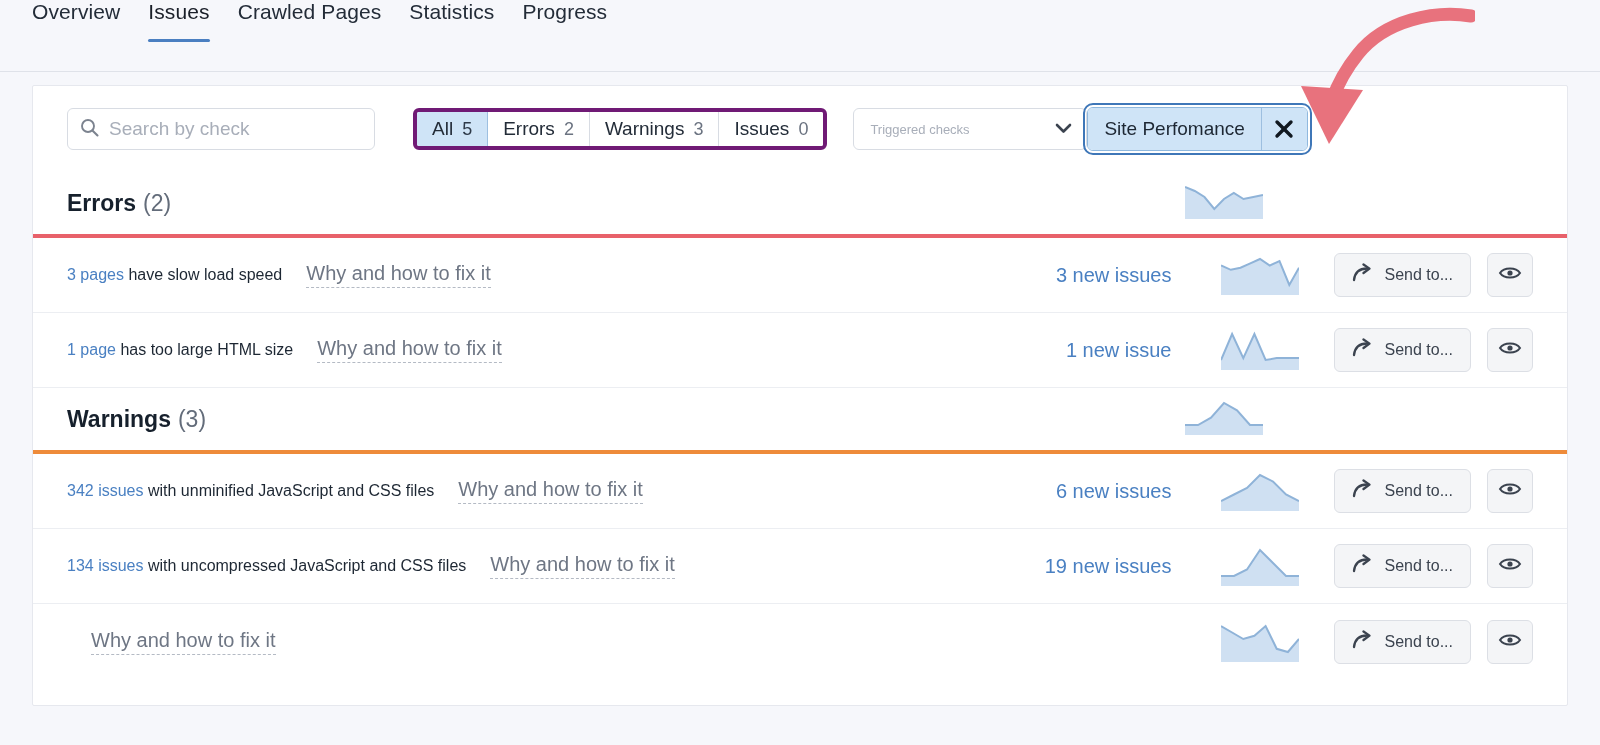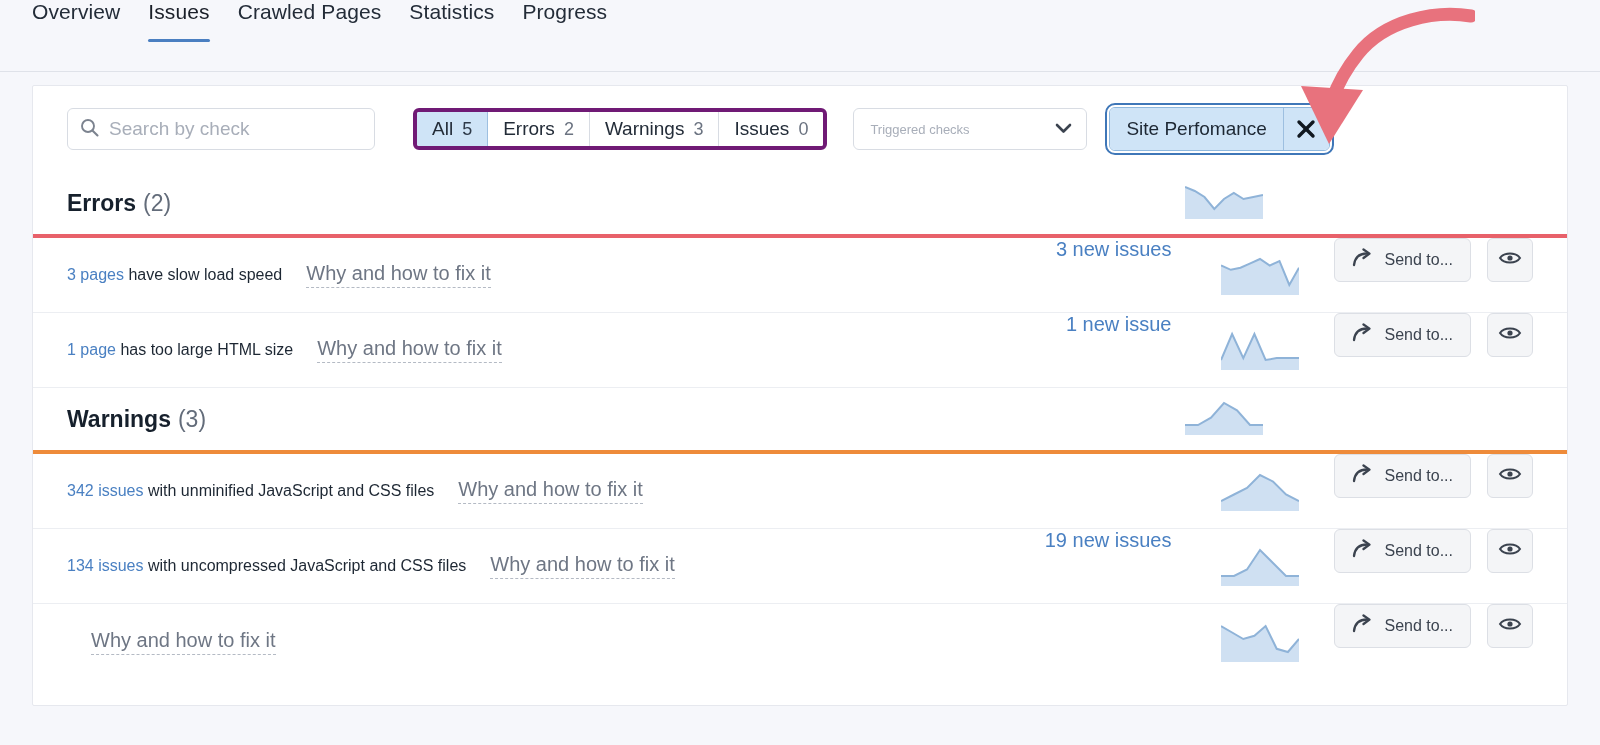--- a/index.html
+++ b/index.html
@@ -68,21 +68,21 @@
 
   .dropdown {
     margin-left: 26px; height: 42px; width: 234px;
     border: 1px solid #d8dce3; border-radius: 6px; background: #fff;
     display: flex; align-items: center; justify-content: space-between;
     padding: 0 14px 0 16px; cursor: pointer;
   }
   .dropdown-label { font-size: 13px; color: #a8aeb9; }
 
   .chip {
-    margin-left: 22px; height: 44px; display: flex; align-items: stretch;
+    height: 44px; display: flex; align-items: stretch;
     border: 1px solid #8fb8de; border-radius: 6px; overflow: hidden;
     outline: 2px solid #3f77b8; outline-offset: 2px;
   }
   .chip-label {
     background: #cfe4f7; display: flex; align-items: center;
     padding: 0 16px; font-size: 19px; color: #1d2733; white-space: nowrap;
   }
   .chip-x {
     background: #cfe4f7; border-left: 1px solid #9dbfe0;
     width: 46px; display: flex; align-items: center; justify-content: center;
@@ -106,21 +106,21 @@
   }
   .row:last-child { border-bottom: none; }
   .row-text { font-size: 16px; color: #1d2733; white-space: nowrap; }
   .row-text .lnk { color: #4a80c2; }
   .why {
     margin-left: 24px; font-size: 20px; color: #6e7684;
     border-bottom: 1px dashed #b4bac4; padding-bottom: 2px; cursor: pointer; white-space: nowrap;
   }
   .row-right {
     position: absolute; right: 34px; top: 0; height: 100%;
-    display: flex; gap: 0;
+    display: flex; align-items: center; gap: 0;
   }
   .new-issues {
     font-size: 20px; color: #4a80c2; white-space: nowrap;
     width: 210px; text-align: right; padding-right: 28px;
   }
   .spark-cell { width: 120px; display: flex; align-items: center; justify-content: center; }
   .btn-send {
     display: flex; align-items: center; gap: 11px;
     height: 44px; padding: 0 17px; margin-left: 14px;
     border: 1px solid #dcdfe5; border-radius: 6px; background: #f4f5f7;
@@ -270,20 +270,21 @@
           <div class="section-spark"><svg width="78" height="36" viewBox="0 0 78 36">
               <path d="M0.0 26.0 L13.0 26.0 L26.0 18.7 L39.0 4.0 L52.0 11.3 L65.0 26.0 L78.0 26.0 L78 36 L0 36 Z" fill="#cfe0f2"></path>
               <path d="M0.0 26.0 L13.0 26.0 L26.0 18.7 L39.0 4.0 L52.0 11.3 L65.0 26.0 L78.0 26.0" fill="none" stroke="#8fb3d8" stroke-width="2"></path>
             </svg></div>
         </div>
         <div class="rule" style="background: rgb(238, 139, 58);"></div>
         <div class="row">
           <div class="row-text"><span class="lnk">342 issues</span><span> with unminified JavaScript and CSS files</span></div>
           <div class="why">Why and how to fix it</div>
           <div class="row-right">
+            <div class="new-issues">6 new issues</div>
             <div class="spark-cell">
               <svg width="78" height="40" viewBox="0 0 78 40">
                 <path d="M0.0 30.0 L13.0 23.5 L26.0 17.0 L39.0 4.0 L52.0 10.5 L65.0 23.5 L78.0 30.0 L78 40 L0 40 Z" fill="#cfe0f2"></path>
                 <path d="M0.0 30.0 L13.0 23.5 L26.0 17.0 L39.0 4.0 L52.0 10.5 L65.0 23.5 L78.0 30.0" fill="none" stroke="#8fb3d8" stroke-width="2"></path>
               </svg>
             </div>
             <div class="btn-send">
               <span><svg width="22" height="20" viewBox="0 0 22 20">
                   <path d="M2 17 C3 8, 9 5.5, 15 5.5" fill="none" stroke="#3b434f" stroke-width="2.3" stroke-linecap="round"></path>
                   <path d="M11.5 1.5 L17.5 5.6 L11.5 10" fill="none" stroke="#3b434f" stroke-width="2.3" stroke-linecap="round" stroke-linejoin="round"></path>

